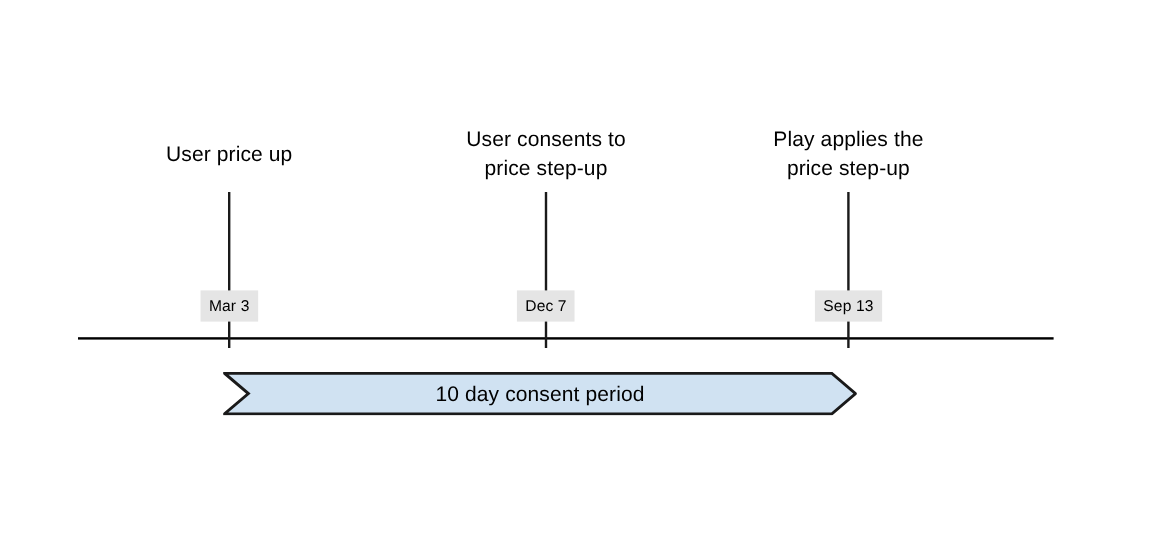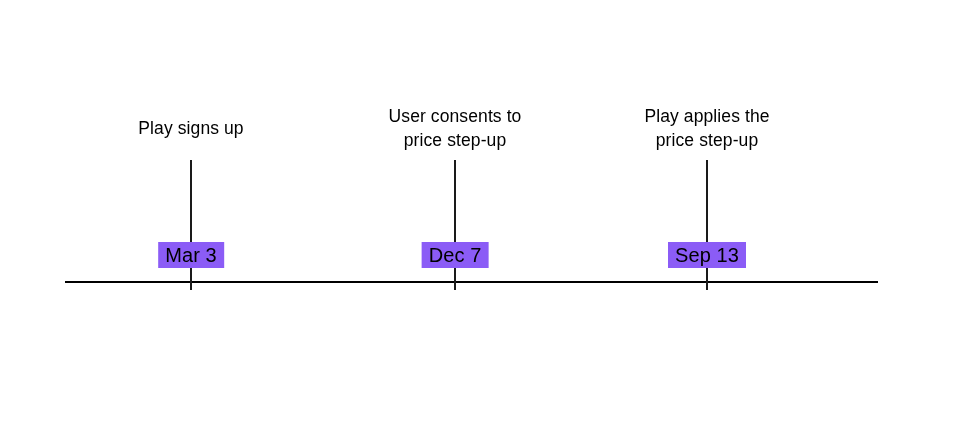--- a/index.html
+++ b/index.html
@@ -60,23 +60,23 @@
     top: 116px;
   }
   .event-label.two-line {
     top: 104px;
   }
   .event-date {
     position: absolute;
     top: 242px;
     left: 50%;
     transform: translateX(-50%);
-    background: #8b5cf6;
+    background: #e5e5e5;
     color: #000000;
-    font-size: 20px;
+    font-size: 13px;
     line-height: 26px;
     height: 26px;
     padding: 0 7px;
     white-space: nowrap;
     letter-spacing: 0.1px;
   }
 
   
   .period-banner {
     position: absolute;
@@ -109,33 +109,39 @@
   }
 </style>
 </head>
 <body>
 
 <div id="canvas">
 
   <div class="axis-line"></div>
 
   <div class="event" style="left:191px;">
-    <div class="event-label one-line">Play signs up</div>
+    <div class="event-label one-line">User price up</div>
     <div class="event-tick"></div>
     <div class="event-date">Mar 3</div>
   </div>
 
   <div class="event" style="left:455px;">
     <div class="event-label two-line">User consents to
 price step-up</div>
     <div class="event-tick"></div>
     <div class="event-date">Dec 7</div>
   </div>
 
   <div class="event" style="left:707px;">
     <div class="event-label two-line">Play applies the
 price step-up</div>
     <div class="event-tick"></div>
     <div class="event-date">Sep 13</div>
   </div>
 
+  <div class="period-banner">
+    <svg viewBox="0 0 528 36" preserveAspectRatio="none">
+      <polygon points="1,1 507,1 527,18 507,35 1,35 21,18" fill="#d0e2f2" stroke="#1a1a1a" stroke-width="2.4" stroke-linejoin="miter"></polygon>
+    </svg>
+    <div class="period-banner-text">10 day consent period</div>
+  </div>
 
 </div>
 
 </body></html>

